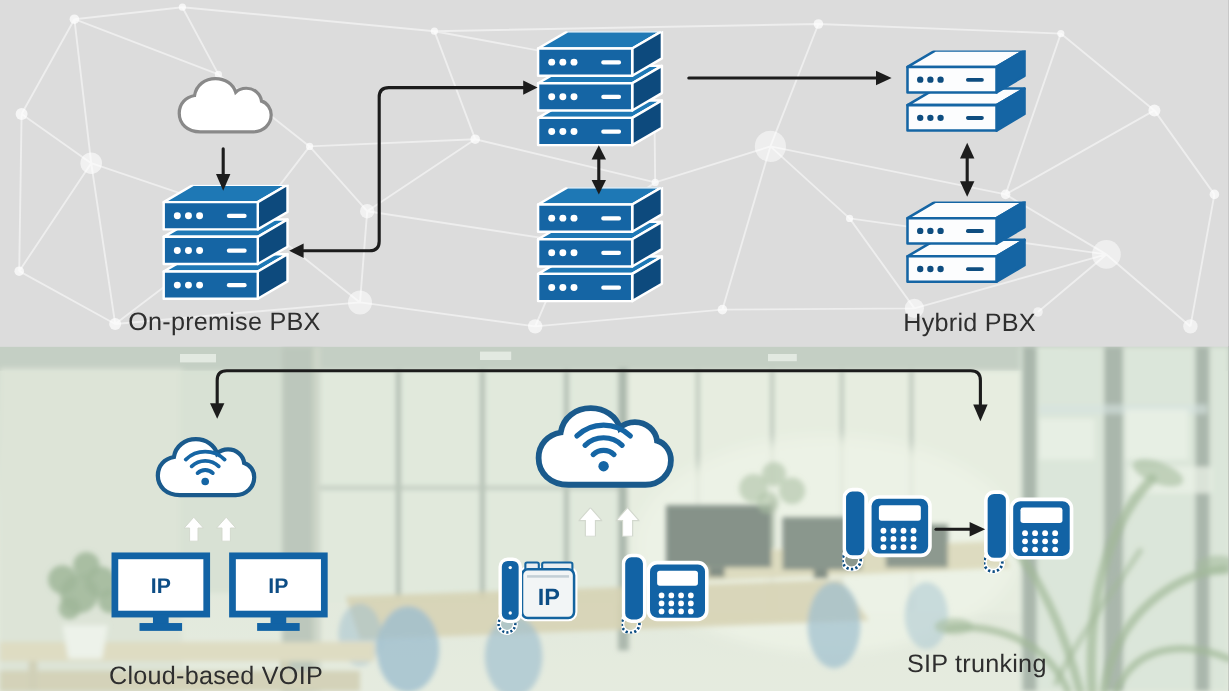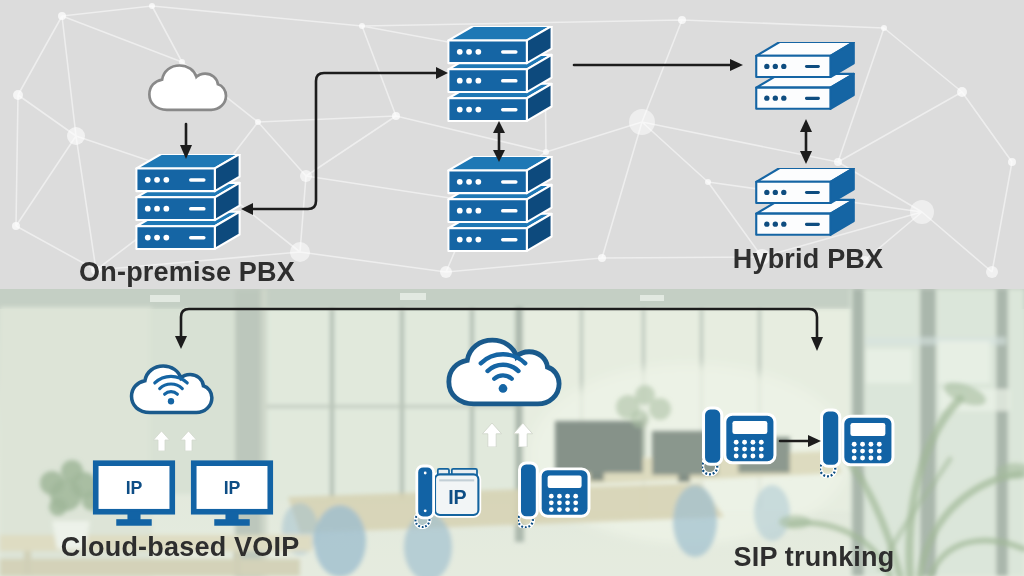--- a/index.html
+++ b/index.html
@@ -3,21 +3,21 @@
 <meta charset="utf-8">
 <style>
   html,body{margin:0;padding:0;background:#222;}
   #stage{
     position:relative;width:1024px;height:576px;overflow:hidden;
     font-family:"Liberation Sans",sans-serif;background:#dcdcdc;
   }
   .abs{position:absolute;}
   .label{
     position:absolute;text-align:center;
-    font-size:27px;font-weight:700;color:#2e2e2e;letter-spacing:.2px;
+    font-size:21px;font-weight:400;color:#2e2e2e;letter-spacing:.2px;
     white-space:nowrap;
   }
   .half-top{position:absolute;left:0;top:0;width:1024px;height:289px;background:#dcdcdc;}
   .half-bottom{position:absolute;left:0;top:289px;width:1024px;height:287px;}
   svg{display:block;}
   .icon{position:absolute;}
 </style>
 </head>
 <body>
 
@@ -246,21 +246,21 @@
     <use href="#srv-o" y="30"></use>
       <use href="#srv-o" y="0"></use>
   </svg>
 
   <svg class="icon" style="left:752px;top:168px" width="106" height="70" viewBox="0 0 100 66">
     <use href="#srv-o" y="30"></use>
       <use href="#srv-o" y="0"></use>
   </svg>
 
   <div class="label" style="left:77px;top:257px;width:220px">On-premise PBX</div>
-  <div class="label" style="left:698px;top:244px;width:220px">Hybrid PBX</div>
+  <div class="label" style="left:698px;top:258px;width:220px">Hybrid PBX</div>
 
   <svg class="icon" style="left:128px;top:358px" width="86" height="64" viewBox="0 0 122 84">
     <use href="#cloudPath" fill="#ffffff" stroke="#1a5a8c" stroke-width="5" transform="translate(1,6)"></use>
     <g fill="none" stroke="#1565a4" stroke-width="4.5" stroke-linecap="round">
       <path d="M52,48 a13,13 0 0 1 18,0"></path>
       <path d="M45,40 a23,23 0 0 1 32,0"></path>
       <path d="M38,32 a33,33 0 0 1 46,0"></path>
     </g>
     <circle cx="61" cy="58" r="4.5" fill="#1565a4"></circle>
   </svg>
@@ -281,21 +281,21 @@
     <text x="45" y="36" text-anchor="middle" font-family="Liberation Sans, sans-serif" font-size="19" font-weight="bold" fill="#0d4d85">IP</text>
   </svg>
 
   <svg class="icon" style="left:190px;top:460px" width="84" height="68" viewBox="0 0 90 72">
     <rect x="4" y="3" width="82" height="52" fill="#ffffff" stroke="#1263a5" stroke-width="6"></rect>
     <rect x="38" y="55" width="14" height="9" fill="#1263a5"></rect>
     <rect x="26" y="63" width="38" height="7" fill="#1263a5"></rect>
     <text x="45" y="36" text-anchor="middle" font-family="Liberation Sans, sans-serif" font-size="19" font-weight="bold" fill="#0d4d85">IP</text>
   </svg>
 
-  <div class="label" style="left:60px;top:532px;width:240px">Cloud-based VOIP</div>
+  <div class="label" style="left:60px;top:552px;width:240px">Cloud-based VOIP</div>
 
   <svg class="icon" style="left:444px;top:330px" width="118" height="86" viewBox="0 0 122 84">
     <use href="#cloudPath" fill="#ffffff" stroke="#1a5a8c" stroke-width="5" transform="translate(1,6)"></use>
     <g fill="none" stroke="#1565a4" stroke-width="4.5" stroke-linecap="round">
       <path d="M52,48 a13,13 0 0 1 18,0"></path>
       <path d="M45,40 a23,23 0 0 1 32,0"></path>
       <path d="M38,32 a33,33 0 0 1 46,0"></path>
     </g>
     <circle cx="61" cy="58" r="4.5" fill="#1565a4"></circle>
   </svg>

